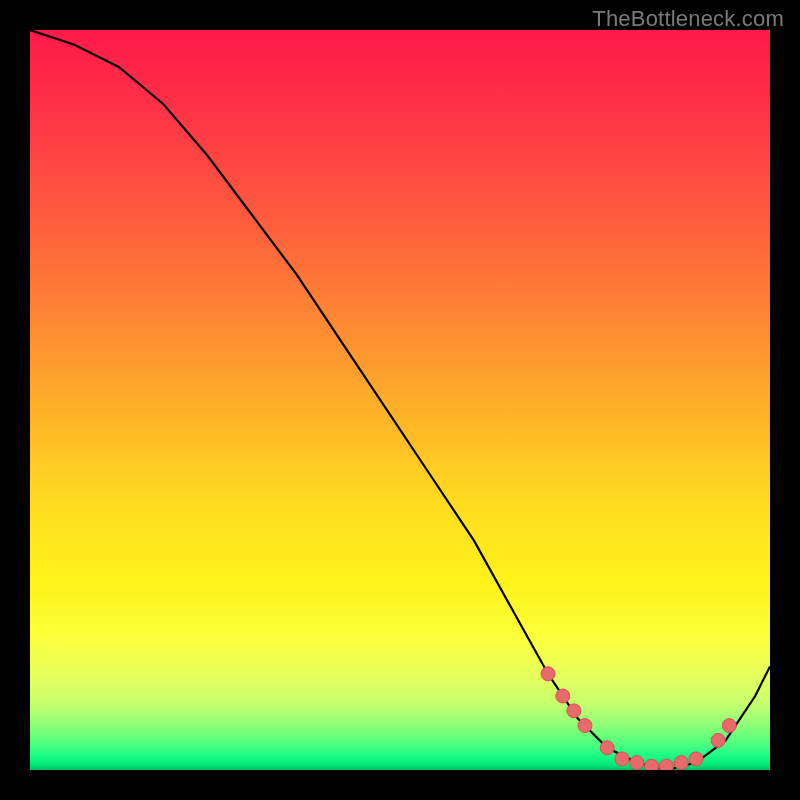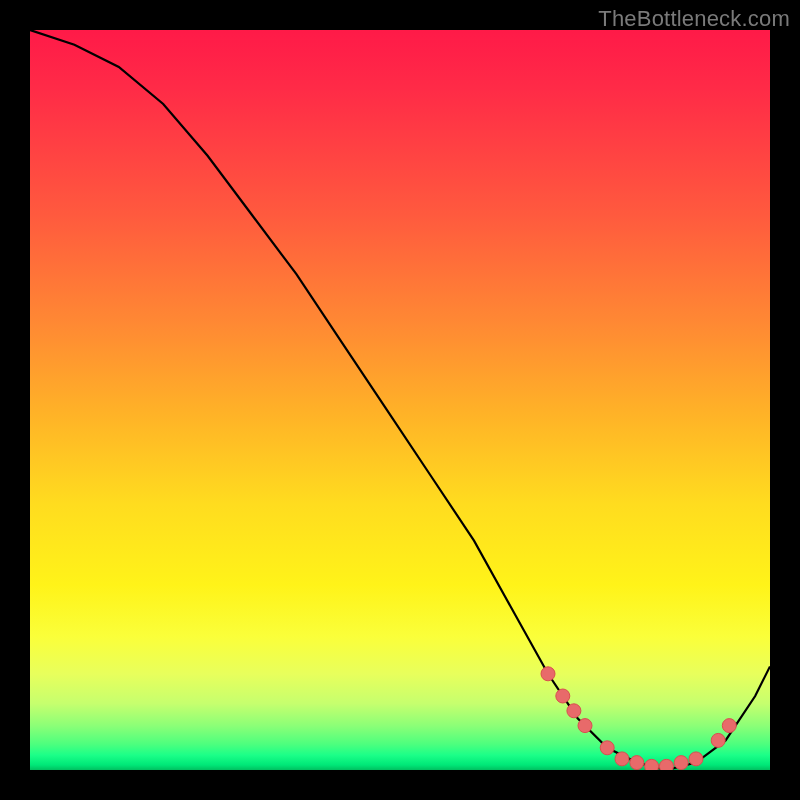--- a/index.html
+++ b/index.html
@@ -39,21 +39,21 @@
       #8cff77 94%,
       #4dff7e 96.5%,
       #1bff88 98%,
       #00e878 99.3%,
       #00c060 100%
     );
   }
   .watermark {
     position: absolute;
     top: 6px;
-    right: 10px;
+    right: 16px;
     color: #7a7a7a;
     font-size: 22px;
     letter-spacing: 0.2px;
     user-select: none;
   }
   svg.curve {
     position: absolute;
     left: 0;
     top: 0;
   }

